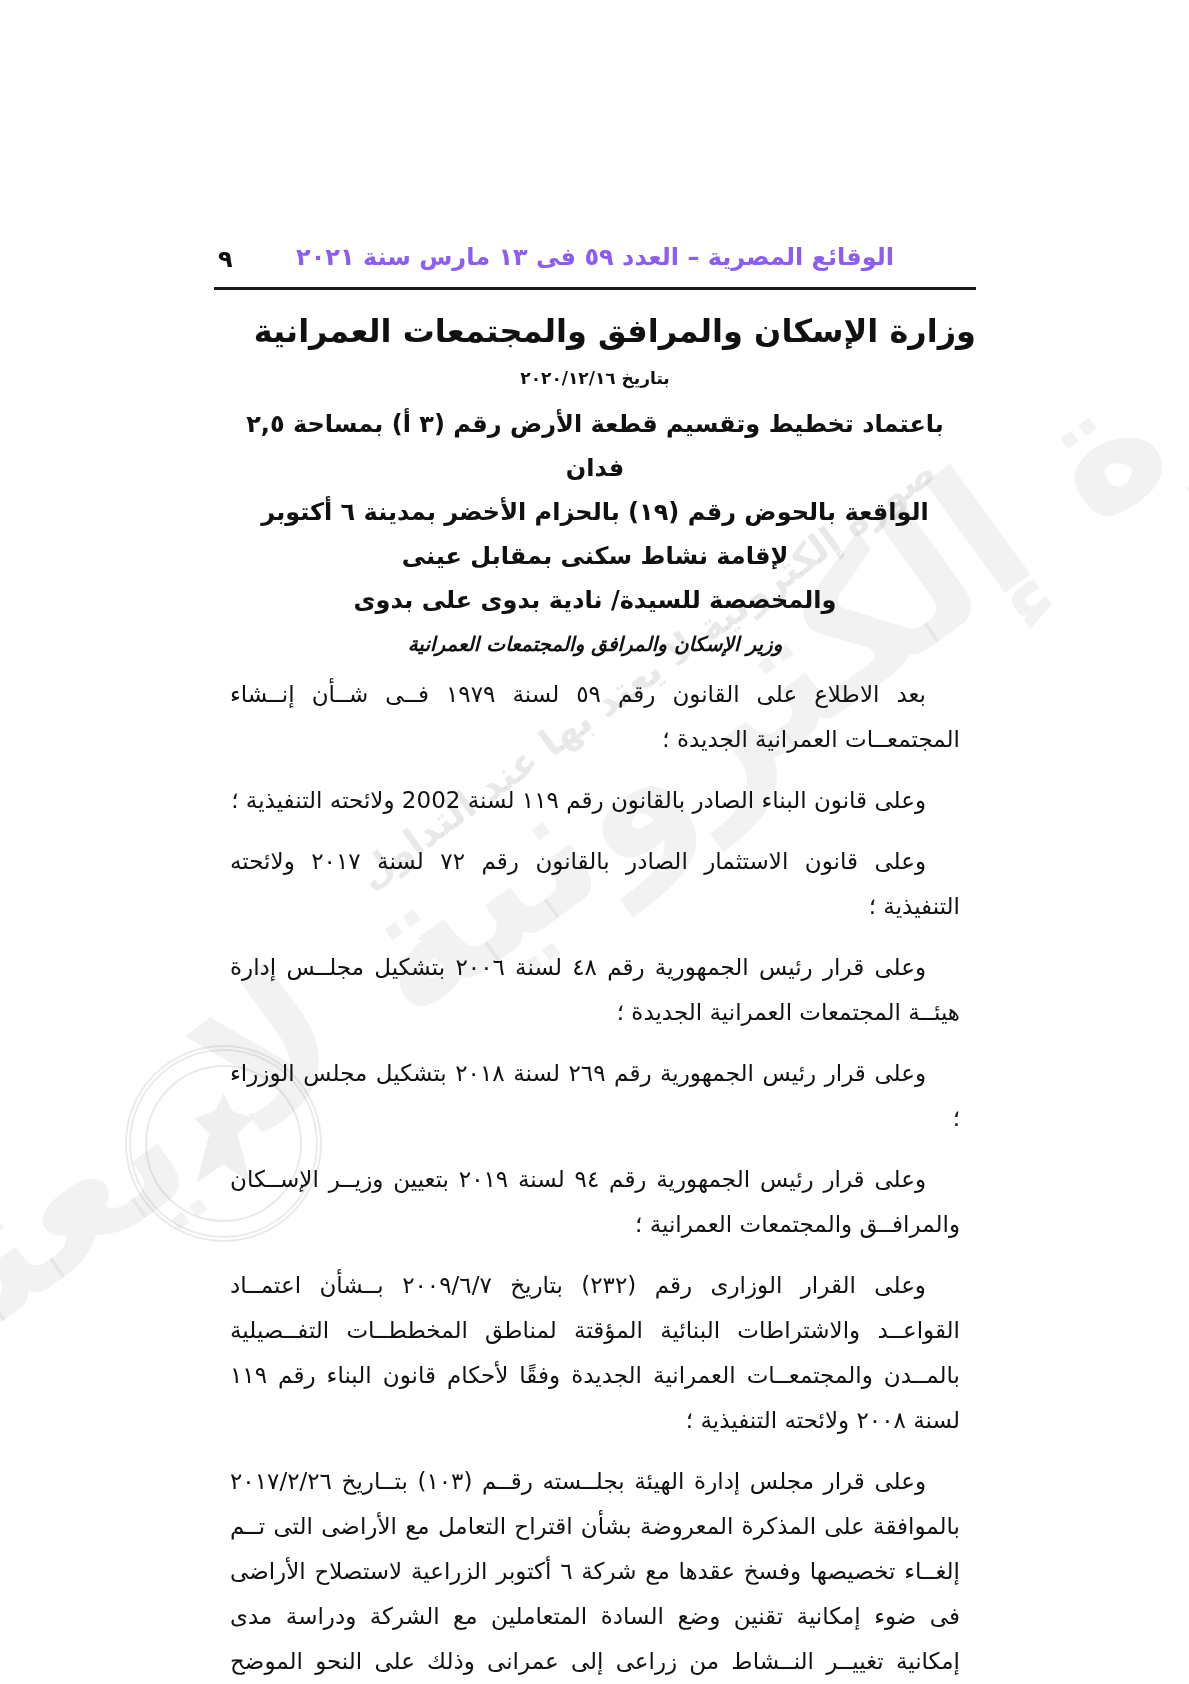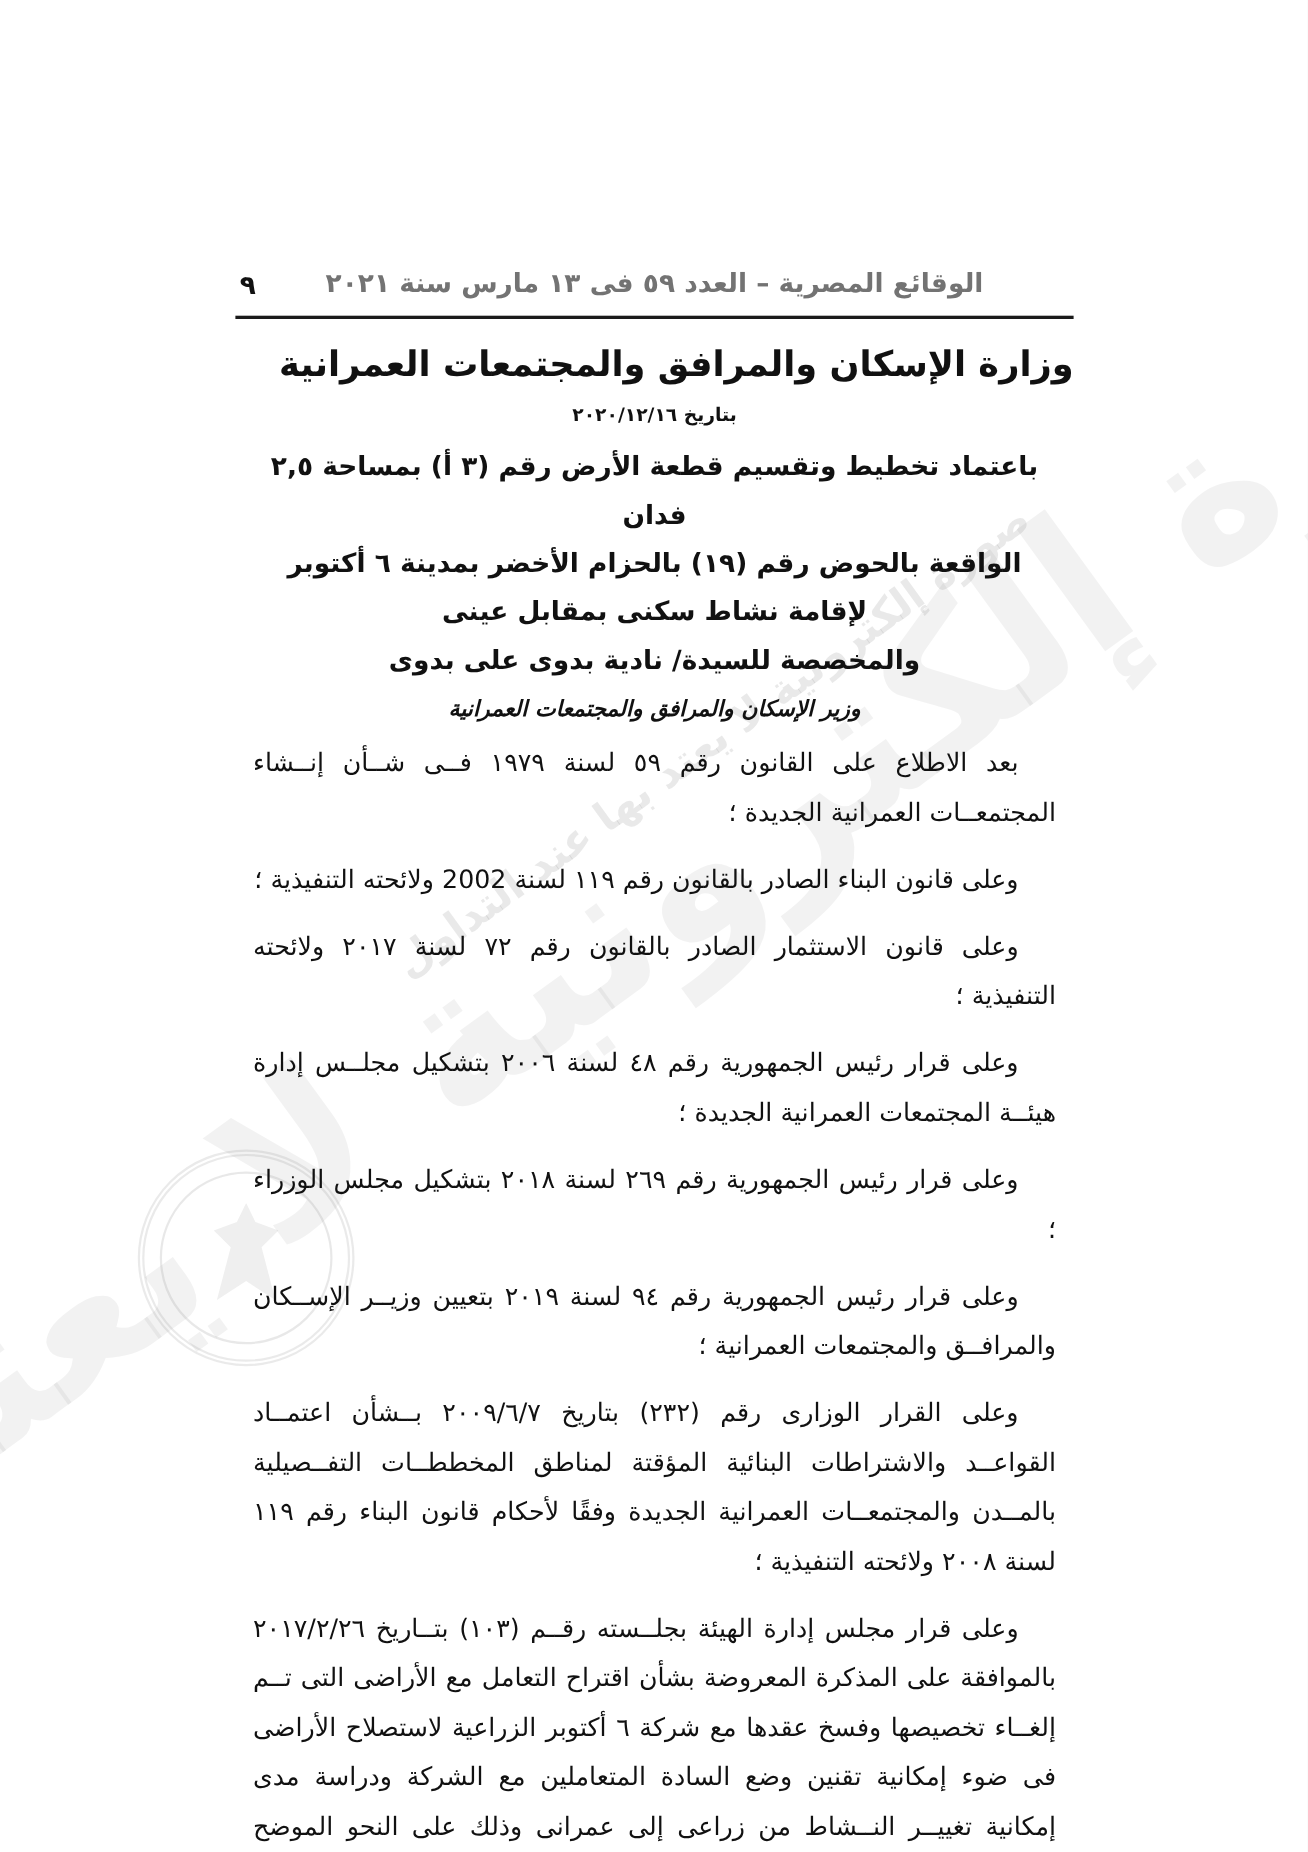--- a/index.html
+++ b/index.html
@@ -88,21 +88,21 @@
     color: #111111;
   }
   .gz-header {
     position: relative;
     height: 38px;
   }
   .gz-header-meta {
     text-align: center;
     font-size: 24px;
     font-weight: bold;
-    color: #737373;
+    color: #8b5cf6;
   }
   .gz-page-number {
     position: absolute;
     left: 4px;
     top: 2px;
     font-size: 24px;
     font-weight: bold;
   }
   .gz-rule {
     border: 0;

